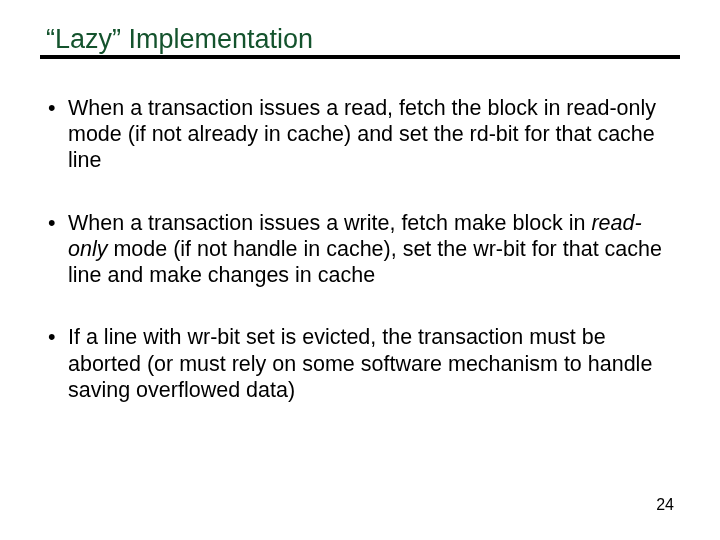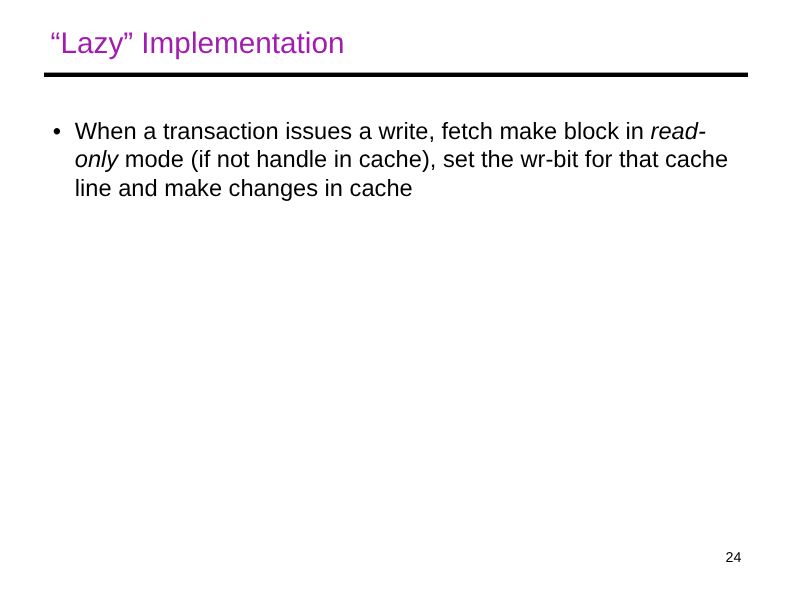--- a/index.html
+++ b/index.html
@@ -11,23 +11,23 @@
     position: relative;
   }
   .slide {
     width: 720px;
     height: 540px;
     position: relative;
     padding: 24px 40px 0 40px;
   }
   .title {
     font-size: 27px;
-    color: #a21caf;
+    color: #14532d;
     font-weight: 400;
-    margin-bottom: 11px;
+    margin-bottom: 0;
     margin-left: 6px;
   }
   .rule {
     border: none;
     border-top: 4px solid #000;
     margin: 0 0 36px 0;
   }
   .bullets {
     list-style: none;
     padding-left: 8px;
@@ -45,29 +45,35 @@
     position: absolute;
     left: 0;
     top: 0;
   }
   .bullets li .body { display: inline; }
   .bullets li em { font-style: italic; }
   .pagenum {
     position: absolute;
     right: 46px;
     bottom: 26px;
-    font-size: 13px;
+    font-size: 16px;
     color: #000;
   }
 </style>
 </head>
 <body>
 
 <div class="slide">
   <h1 class="title">“Lazy” Implementation</h1>
   <hr class="rule">
   <ul class="bullets">
     <li>
+      <span class="body"><span>When a transaction issues a read, fetch the block in read-only mode (if not already in cache) and set the rd-bit for that cache line</span><em></em><span></span></span>
+    </li>
+    <li>
       <span class="body"><span>When a transaction issues a write, fetch make block in </span><em>read-only</em><span> mode (if not handle in cache), set the wr-bit for that cache line and make changes in cache</span></span>
+    </li>
+    <li>
+      <span class="body"><span>If a line with wr-bit set is evicted, the transaction must be aborted (or must rely on some software mechanism to handle saving overflowed data)</span><em></em><span></span></span>
     </li>
   </ul>
   <div class="pagenum">24</div>
 </div>
 
 </body></html>

